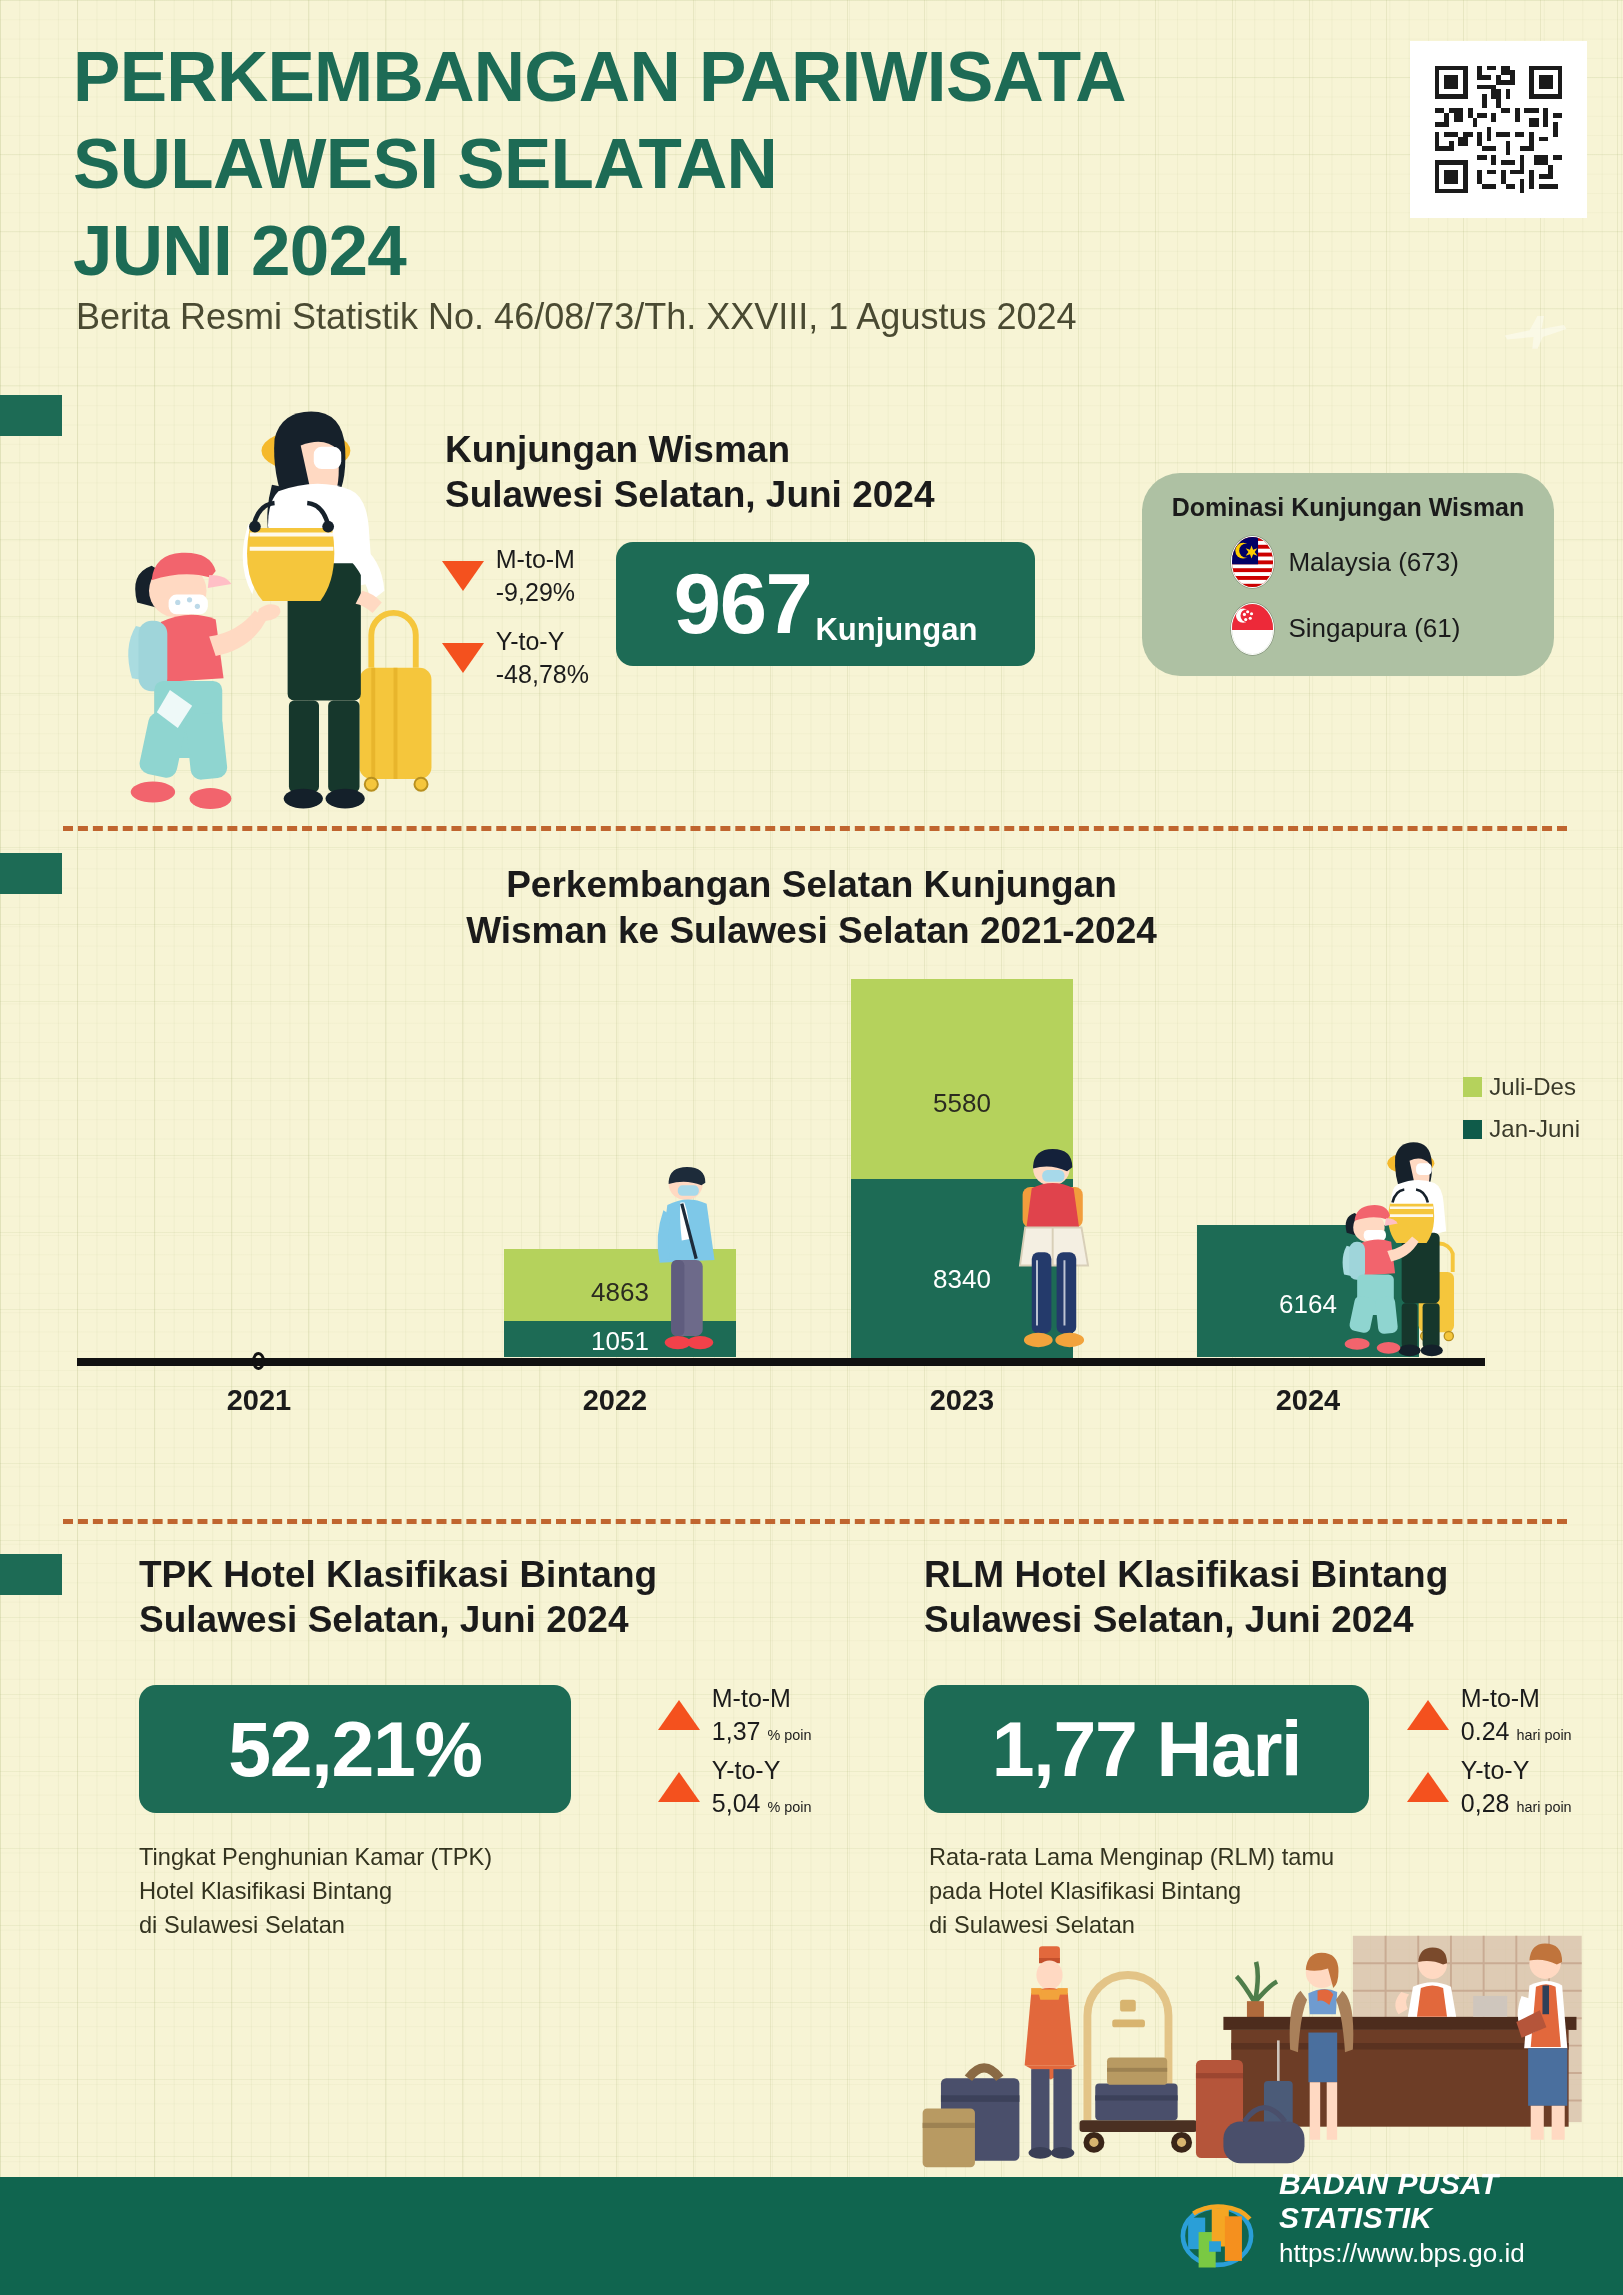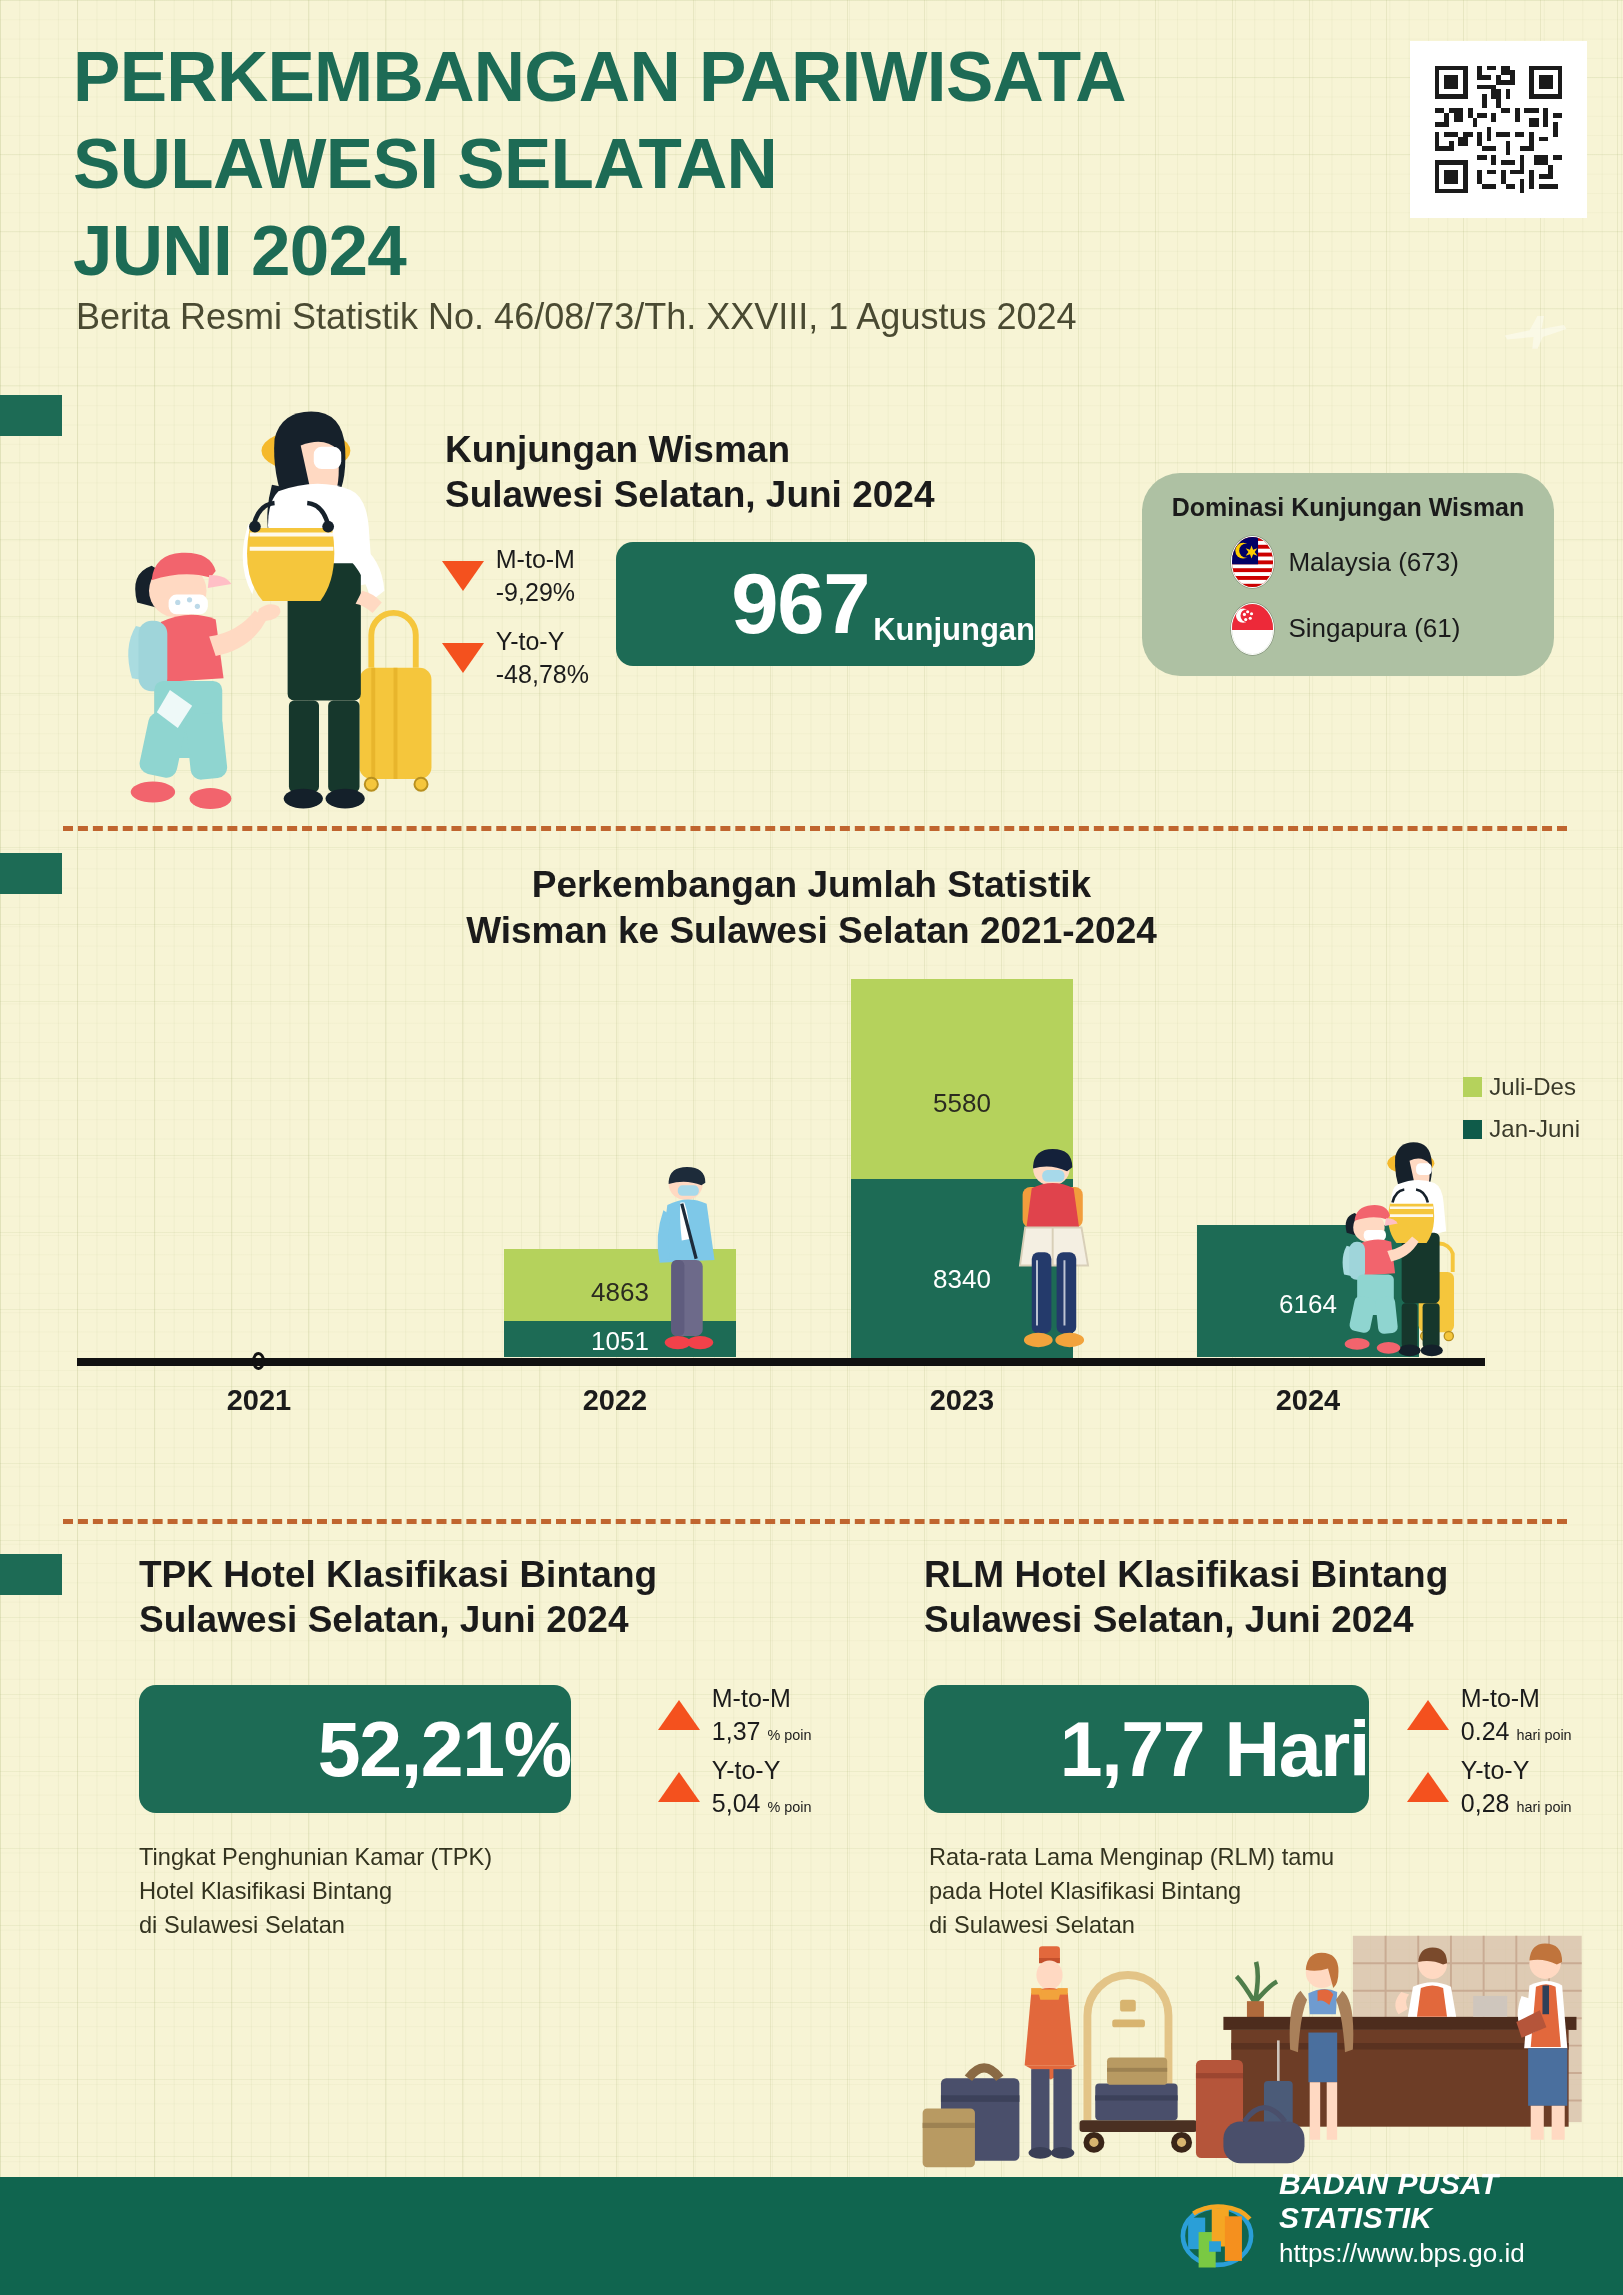--- a/index.html
+++ b/index.html
@@ -49,21 +49,21 @@
 
   .s1title { position:absolute; left:445px; top:427px; font-size:37px; font-weight:700; color:#1b1b1b; line-height:1.22; }
 
   .chg { position:absolute; display:flex; align-items:center; gap:11.8px; }
   .tri-down { width:0;height:0;border-left:21px solid transparent;border-right:21px solid transparent;border-top:30px solid #f4511e;}
   .tri-up   { width:0;height:0;border-left:21px solid transparent;border-right:21px solid transparent;border-bottom:30px solid #f4511e;}
   .chg-txt { font-size:25px; color:#1b1b1b; line-height:1.3; }
 
   .pill {
     position:absolute; background:#1d6b55; border-radius:17px;
-    display:flex; align-items:center; justify-content:flex-end;
+    display:flex; align-items:center; justify-content:center;
   }
   .bignum { color:#ffffff; font-size:85px; font-weight:700; letter-spacing:-1.3px;}
   .unit   { color:#ffffff; font-size:31px; font-weight:700; margin-left:3.9px; align-self:flex-end; margin-bottom:18.3px;}
 
   .domcard {
     position:absolute; left:1142px; top:473px; width:412px; height:203px;
     background:#aec1a3; border-radius:38px; padding-top:20px;
   }
   .domtitle { text-align:center; font-size:25px; font-weight:700; color:#1b1b1b; }
   .domrow { display:flex; align-items:center; gap:14.4px; margin-left:89px; margin-top:14.4px;}
@@ -309,21 +309,21 @@
             </g>
         </svg>
       </span>
       <span class="domname">Singapura (61)</span>
     </div>
   </div>
 
   <div class="dash" style="top:826px;"></div>
 
   <div class="ctitle" style="top:862px;">
-    <div>Perkembangan Jumlah Statistik</div>
+    <div>Perkembangan Selatan Kunjungan</div>
     <div>Wisman ke Sulawesi Selatan 2021-2024</div>
   </div>
 
   <div class="chart">
     <div class="axis"></div>
     <div class="zerodot" style="left:252px; bottom:69px;"></div>
 
     <div class="bar" style="left:177px; width:164px; height:0px;"></div>
     <div class="xlab" style="left:177px; width:164px;">2021</div>
 

